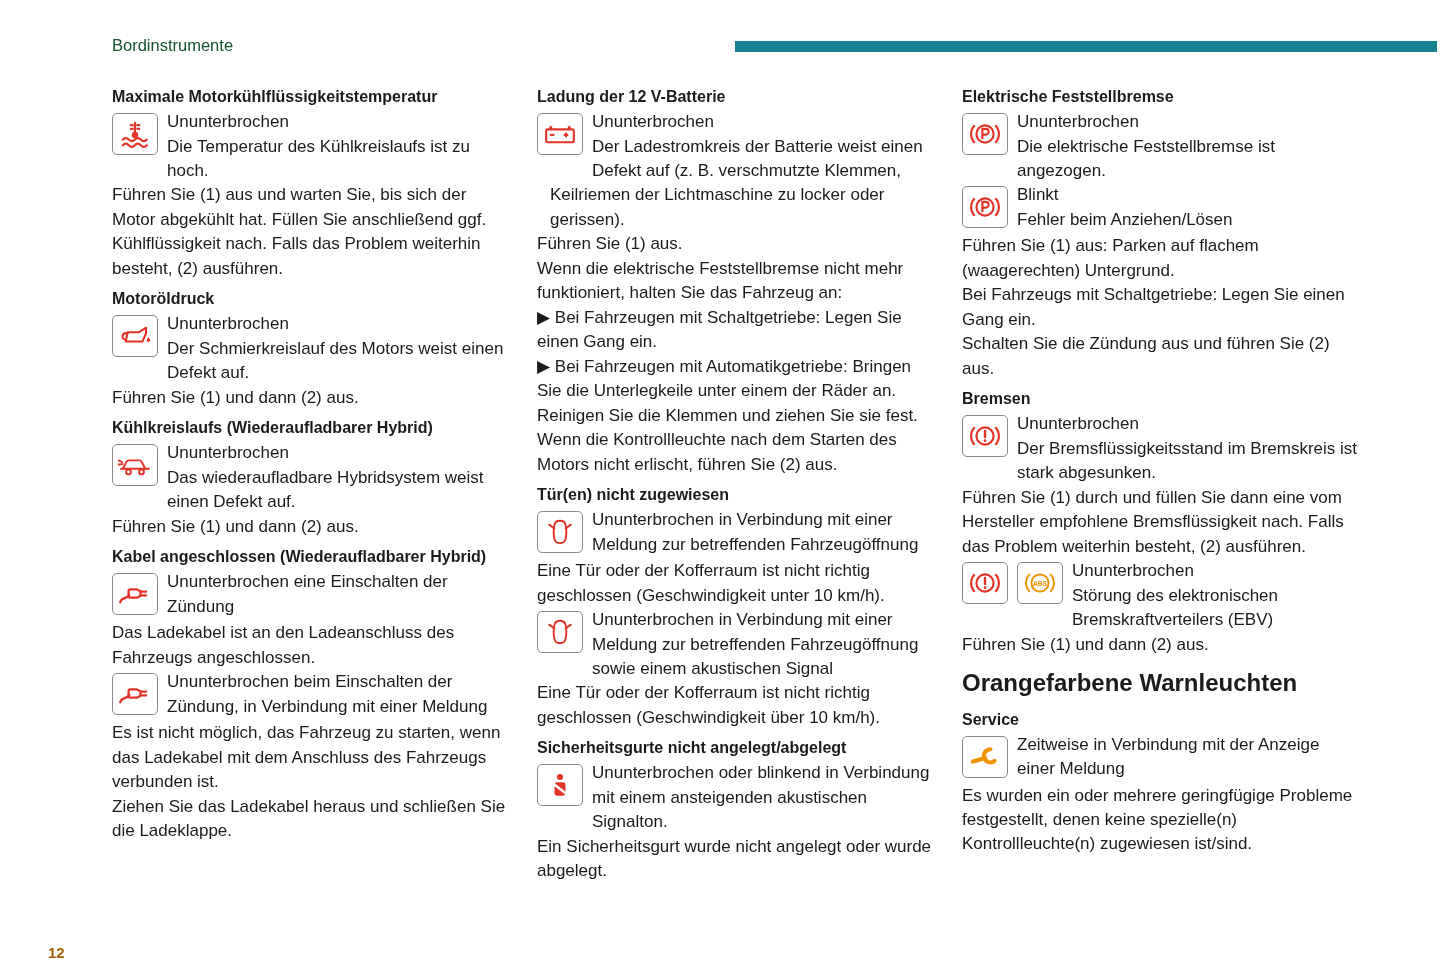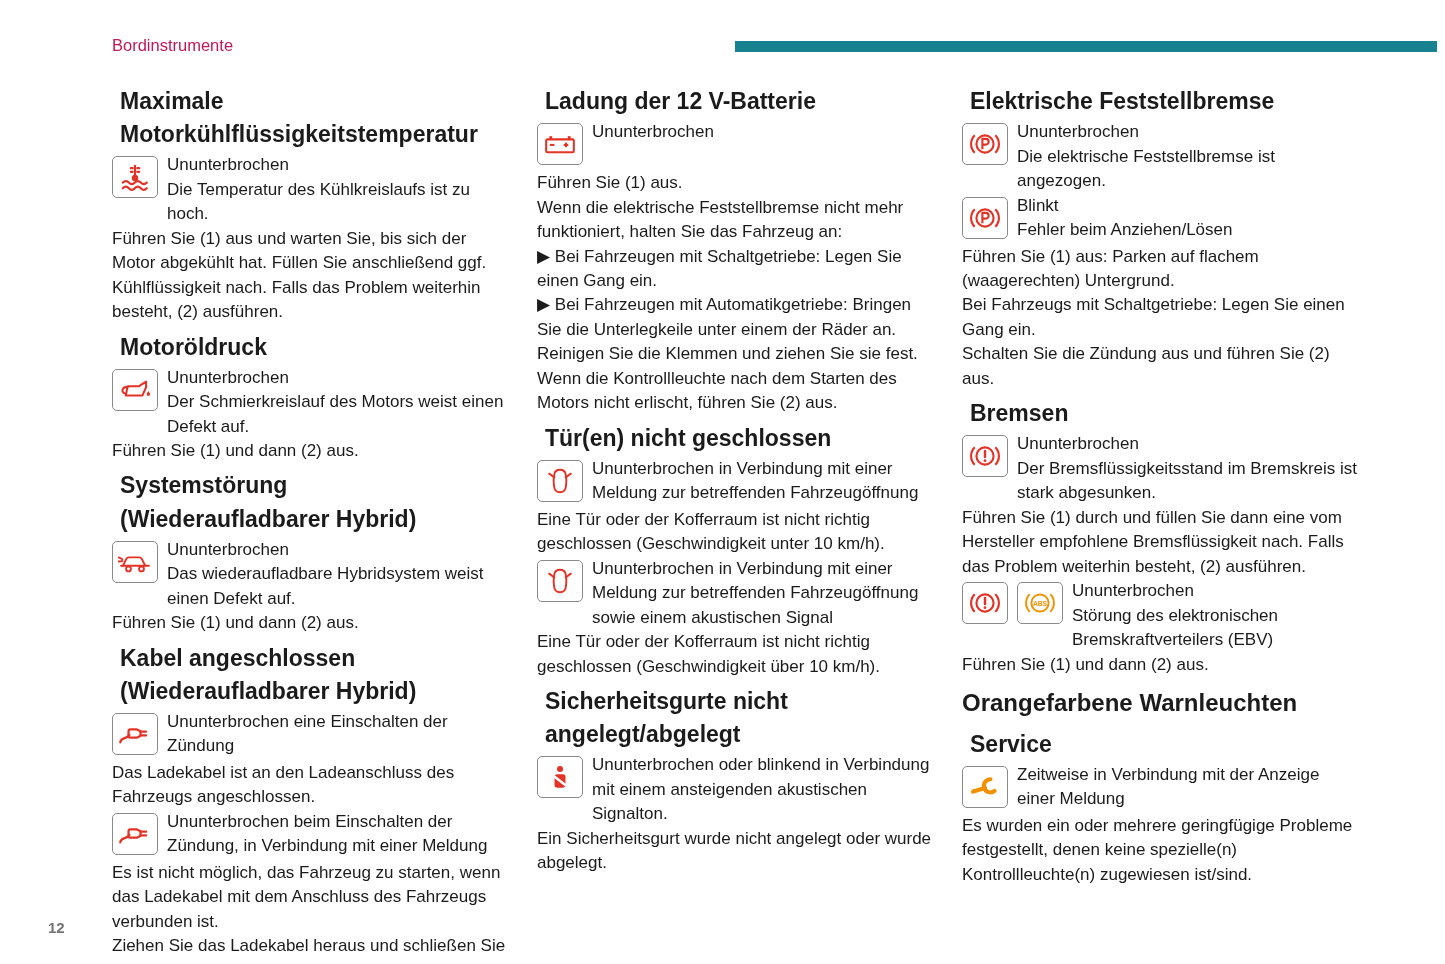--- a/index.html
+++ b/index.html
@@ -2,38 +2,38 @@
 <html style="--accent: #17818f; --icon-red: #e33327; --icon-orange: #f29100;"><head>
 <meta charset="utf-8">
 <style>
   * { margin:0; padding:0; box-sizing:border-box; }
   html,body { background:#ffffff; }
   .page {
     position:relative; width:1445px; height:964px; background:#ffffff;
     font-family:"Liberation Sans", sans-serif; font-size:17px; line-height:1.44;
     color:#1b1b1b; overflow:hidden;
   }
-  .header-label { position:absolute; left:112px; top:34px; font-size:16.5px; color:#be185d; }
+  .header-label { position:absolute; left:112px; top:34px; font-size:16.5px; color:#14532d; }
   .accent-bar { position:absolute; left:735px; top:41px; width:702px; height:11px; background:var(--accent,#17818f); }
   .columns { position:absolute; left:112px; top:85px; display:flex; gap:27px; }
   .col { width:398px; }
   .col > :first-child { margin-top:0 !important; }
-  h3.heading { font-size:23px; font-weight:bold; margin:6px 8px 2px; clear:left; }
+  h3.heading { font-size:16px; font-weight:bold; margin:6px 0 2px; clear:left; }
   h3.section-heading { font-size:24px; font-weight:bold; margin:9px 0 7px; clear:left; }
   .entry { clear:left; }
   .iconbox {
     float:left; width:46px; height:42px; border:1.5px solid #8a8a8a; border-radius:5px;
     margin:3px 9px 6px 0; display:flex; align-items:center; justify-content:center;
     color:var(--icon-red,#e33327); background:#fff;
   }
   .iconbox.orange { color:var(--icon-orange,#f29100); }
   .iconbox svg { display:block; }
   .eline { min-height:1px;margin-left:13px; }
   .para { clear:left; }
-  .page-number { position:absolute; left:48px; top:917px; font-weight:bold; font-size:15px; color:#737373; }
+  .page-number { position:absolute; left:48px; top:942px; font-weight:bold; font-size:15px; color:#a16207; }
 </style>
 </head>
 <body>
 
 <div class="page">
   <div class="header-label">Bordinstrumente</div>
   <div class="accent-bar"></div>
   <div class="columns" id="columns">
       <div class="col">
         <h3 class="heading">Maximale Motorkühlflüssigkeitstemperatur</h3>
@@ -64,21 +64,21 @@
                 <path d="M11 9 h12 l8 -5 v6 l-4 9 H9 z"></path>
                 <path d="M11 10 c-6 -1 -8 6 -2 7"></path>
               </g>
               <path d="M33.5 14 c1.3 2.1 1.9 2.8 1.9 3.7 a1.9 1.9 0 1 1 -3.8 0 c0 -0.9 0.6 -1.6 1.9 -3.7 z" fill="currentColor"></path>
             </svg>
           </span>
           <div class="eline">Ununterbrochen</div>
           <div class="eline">Der Schmierkreislauf des Motors weist einen Defekt auf.</div>
         </div>
         <p class="para">Führen Sie (1) und dann (2) aus.</p>
-        <h3 class="heading">Systemstörung (Wiederaufladbarer Hybrid)</h3>
+        <h3 class="heading">Kühlkreislaufs (Wiederaufladbarer Hybrid)</h3>
         <div class="entry">
           <span class="iconbox">
             <svg width="38" height="26" viewBox="0 0 40 28">
               <g fill="none" stroke="currentColor" stroke-width="2" stroke-linecap="round" stroke-linejoin="round">
                 <path d="M7 18 l3.5 -7 q1 -2 3 -2 h11 q2 0 3 2 l3.5 7"></path>
                 <line x1="5" y1="18" x2="35" y2="18"></line>
                 <circle cx="13" cy="21.5" r="2.6"></circle>
                 <circle cx="27" cy="21.5" r="2.6"></circle>
                 <path d="M2.5 9 l4 2 M2.5 13.5 l4 -0.5"></path>
               </g>
@@ -128,28 +128,29 @@
                 <rect x="4" y="8" width="30" height="14" rx="1.5"></rect>
                 <line x1="9" y1="8" x2="9" y2="4.5" stroke-width="3"></line>
                 <line x1="29" y1="8" x2="29" y2="4.5" stroke-width="3"></line>
                 <line x1="8" y1="14" x2="13" y2="14"></line>
                 <line x1="23" y1="14" x2="28" y2="14"></line>
                 <line x1="25.5" y1="11.5" x2="25.5" y2="16.5"></line>
               </g>
             </svg>
           </span>
           <div class="eline">Ununterbrochen</div>
+          <div class="eline">Der Ladestromkreis der Batterie weist einen Defekt auf (z. B. verschmutzte Klemmen, Keilriemen der Lichtmaschine zu locker oder gerissen).</div>
         </div>
         <p class="para">Führen Sie (1) aus.</p>
         <p class="para">Wenn die elektrische Feststellbremse nicht mehr funktioniert, halten Sie das Fahrzeug an:</p>
         <p class="para">▶  Bei Fahrzeugen mit Schaltgetriebe: Legen Sie einen Gang ein.</p>
         <p class="para">▶  Bei Fahrzeugen mit Automatikgetriebe: Bringen Sie die Unterlegkeile unter einem der Räder an.</p>
         <p class="para">Reinigen Sie die Klemmen und ziehen Sie sie fest.</p>
         <p class="para">Wenn die Kontrollleuchte nach dem Starten des Motors nicht erlischt, führen Sie (2) aus.</p>
-        <h3 class="heading">Tür(en) nicht geschlossen</h3>
+        <h3 class="heading">Tür(en) nicht zugewiesen</h3>
         <div class="entry">
           <span class="iconbox">
             <svg width="26" height="30" viewBox="0 0 30 34">
               <g fill="none" stroke="currentColor" stroke-width="2.2" stroke-linecap="round" stroke-linejoin="round">
                 <path d="M15 4 q5.5 0 6.5 5 q0.8 4 0.8 8 q0 4 -0.8 8 q-1 5 -6.5 5 q-5.5 0 -6.5 -5 q-0.8 -4 -0.8 -8 q0 -4 0.8 -8 q1 -5 6.5 -5 z"></path>
                 <path d="M8.5 13 L2.5 8.5"></path>
                 <path d="M21.5 13 L27.5 8.5"></path>
               </g>
             </svg>
           </span>

